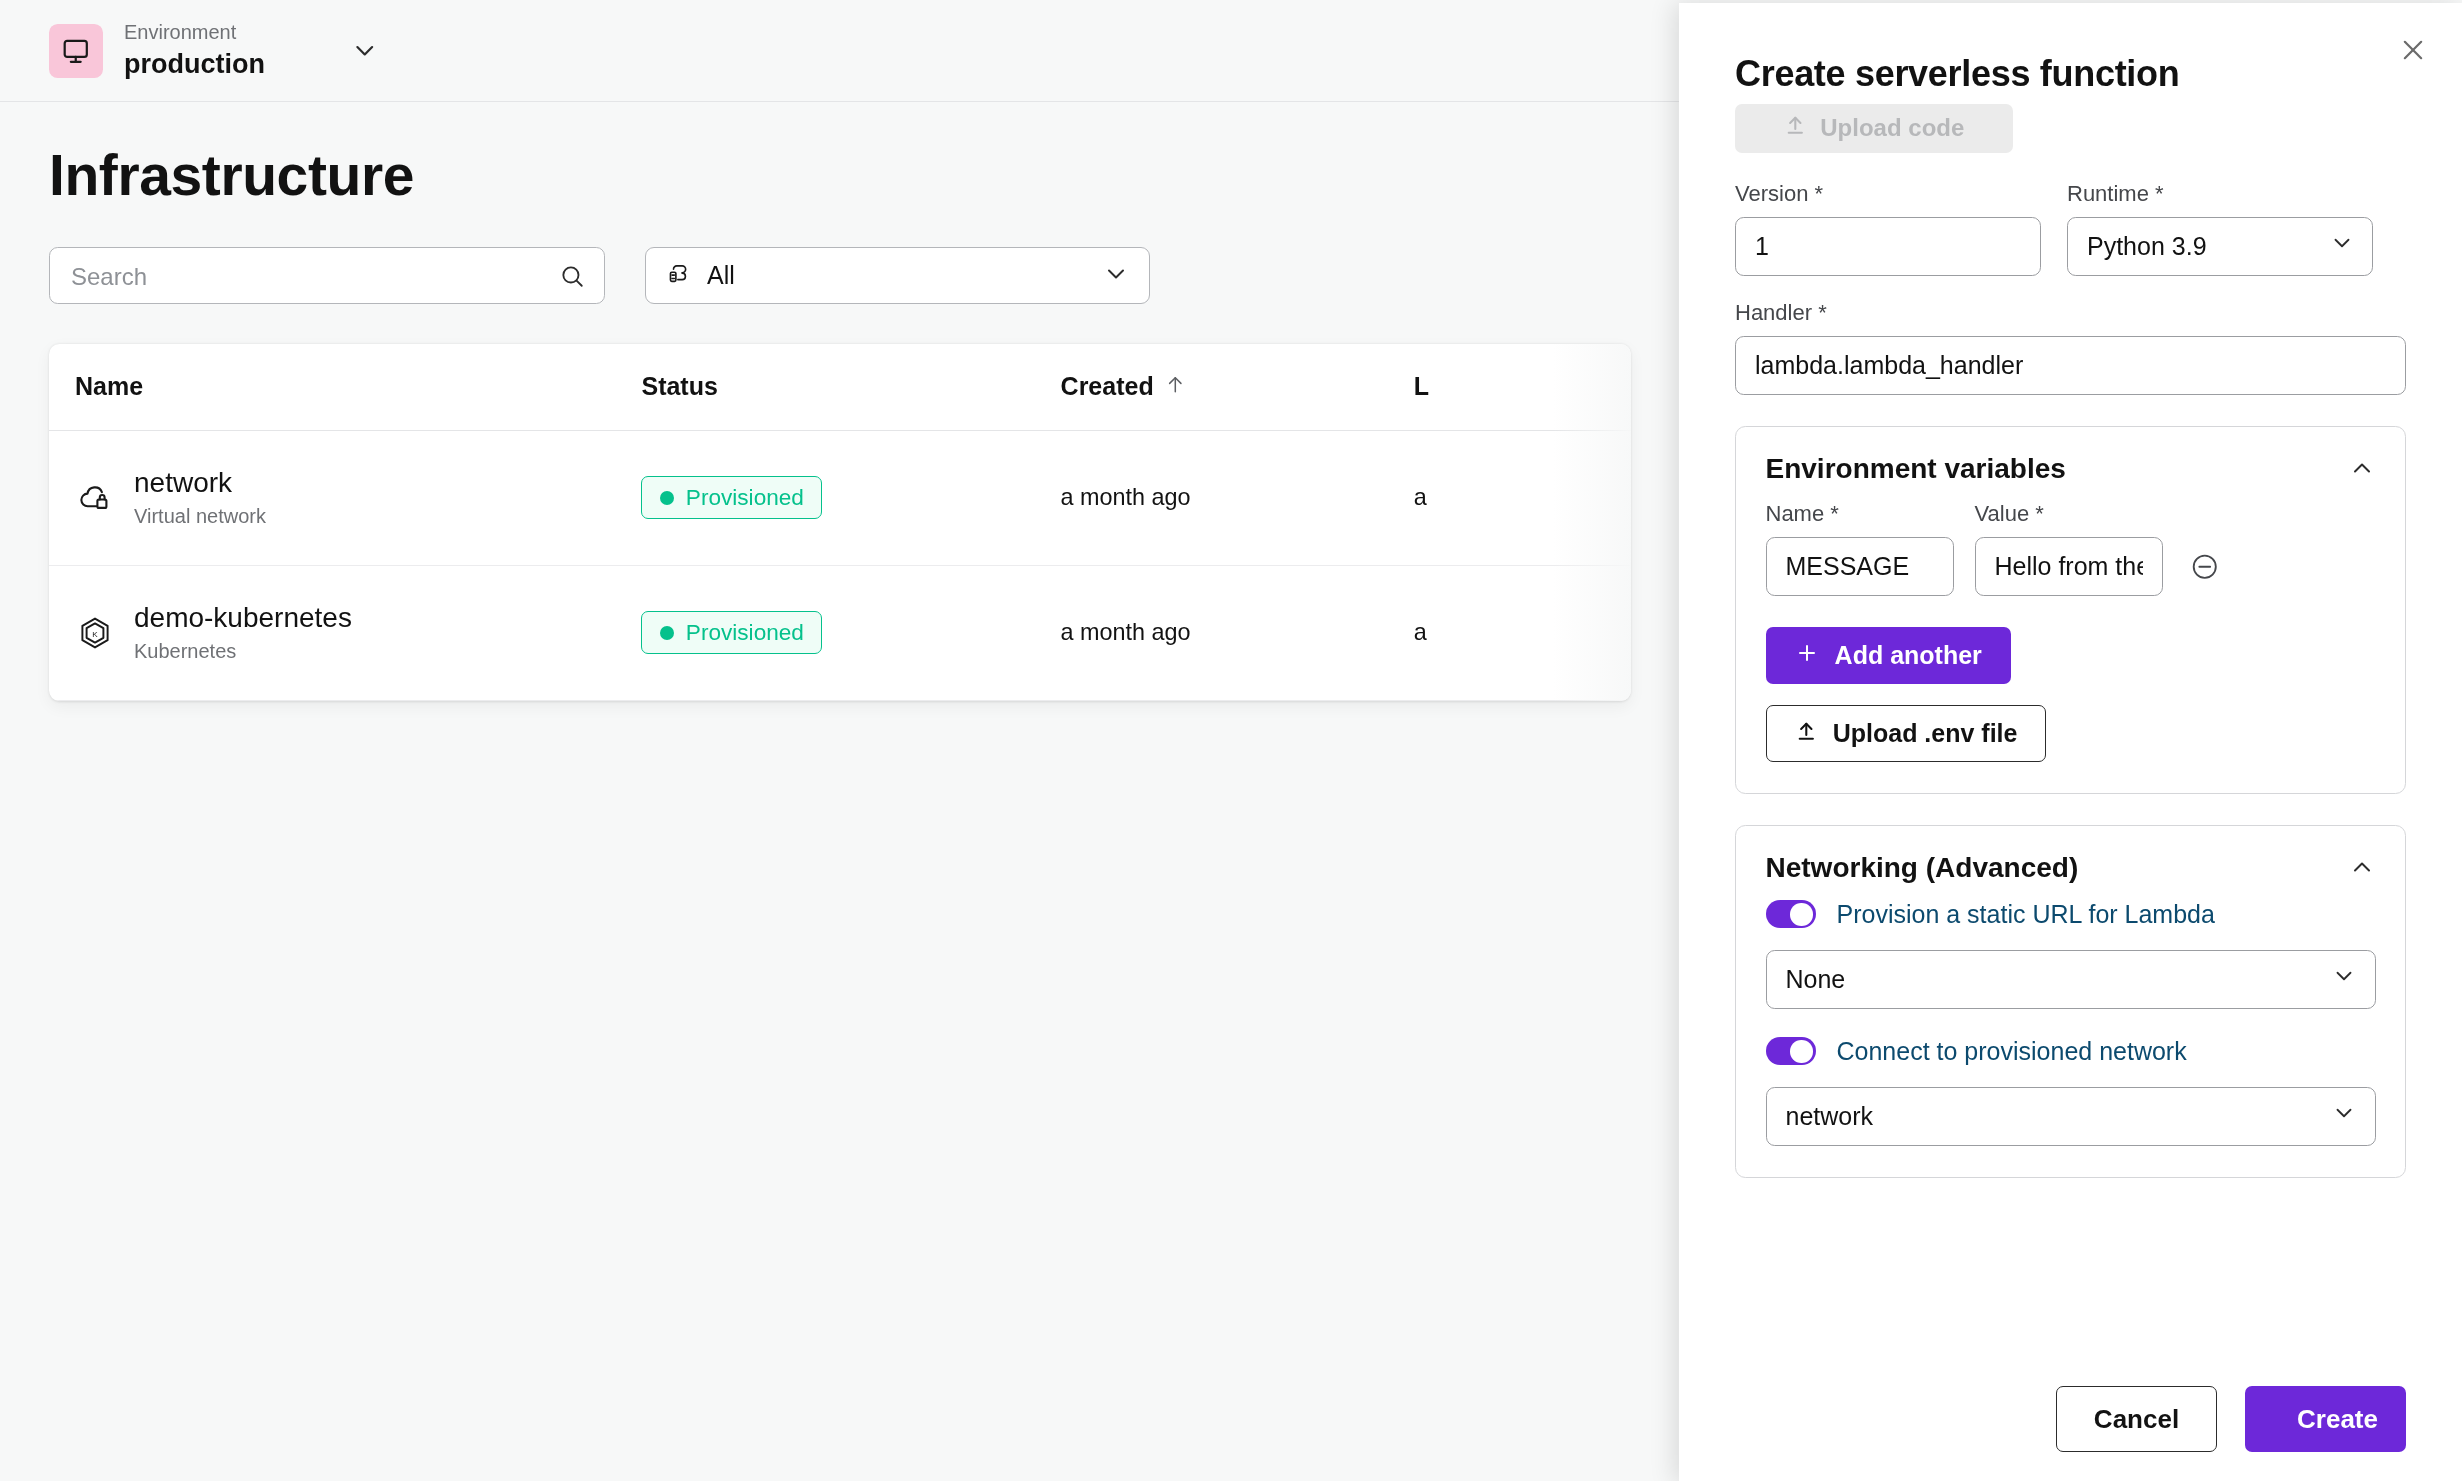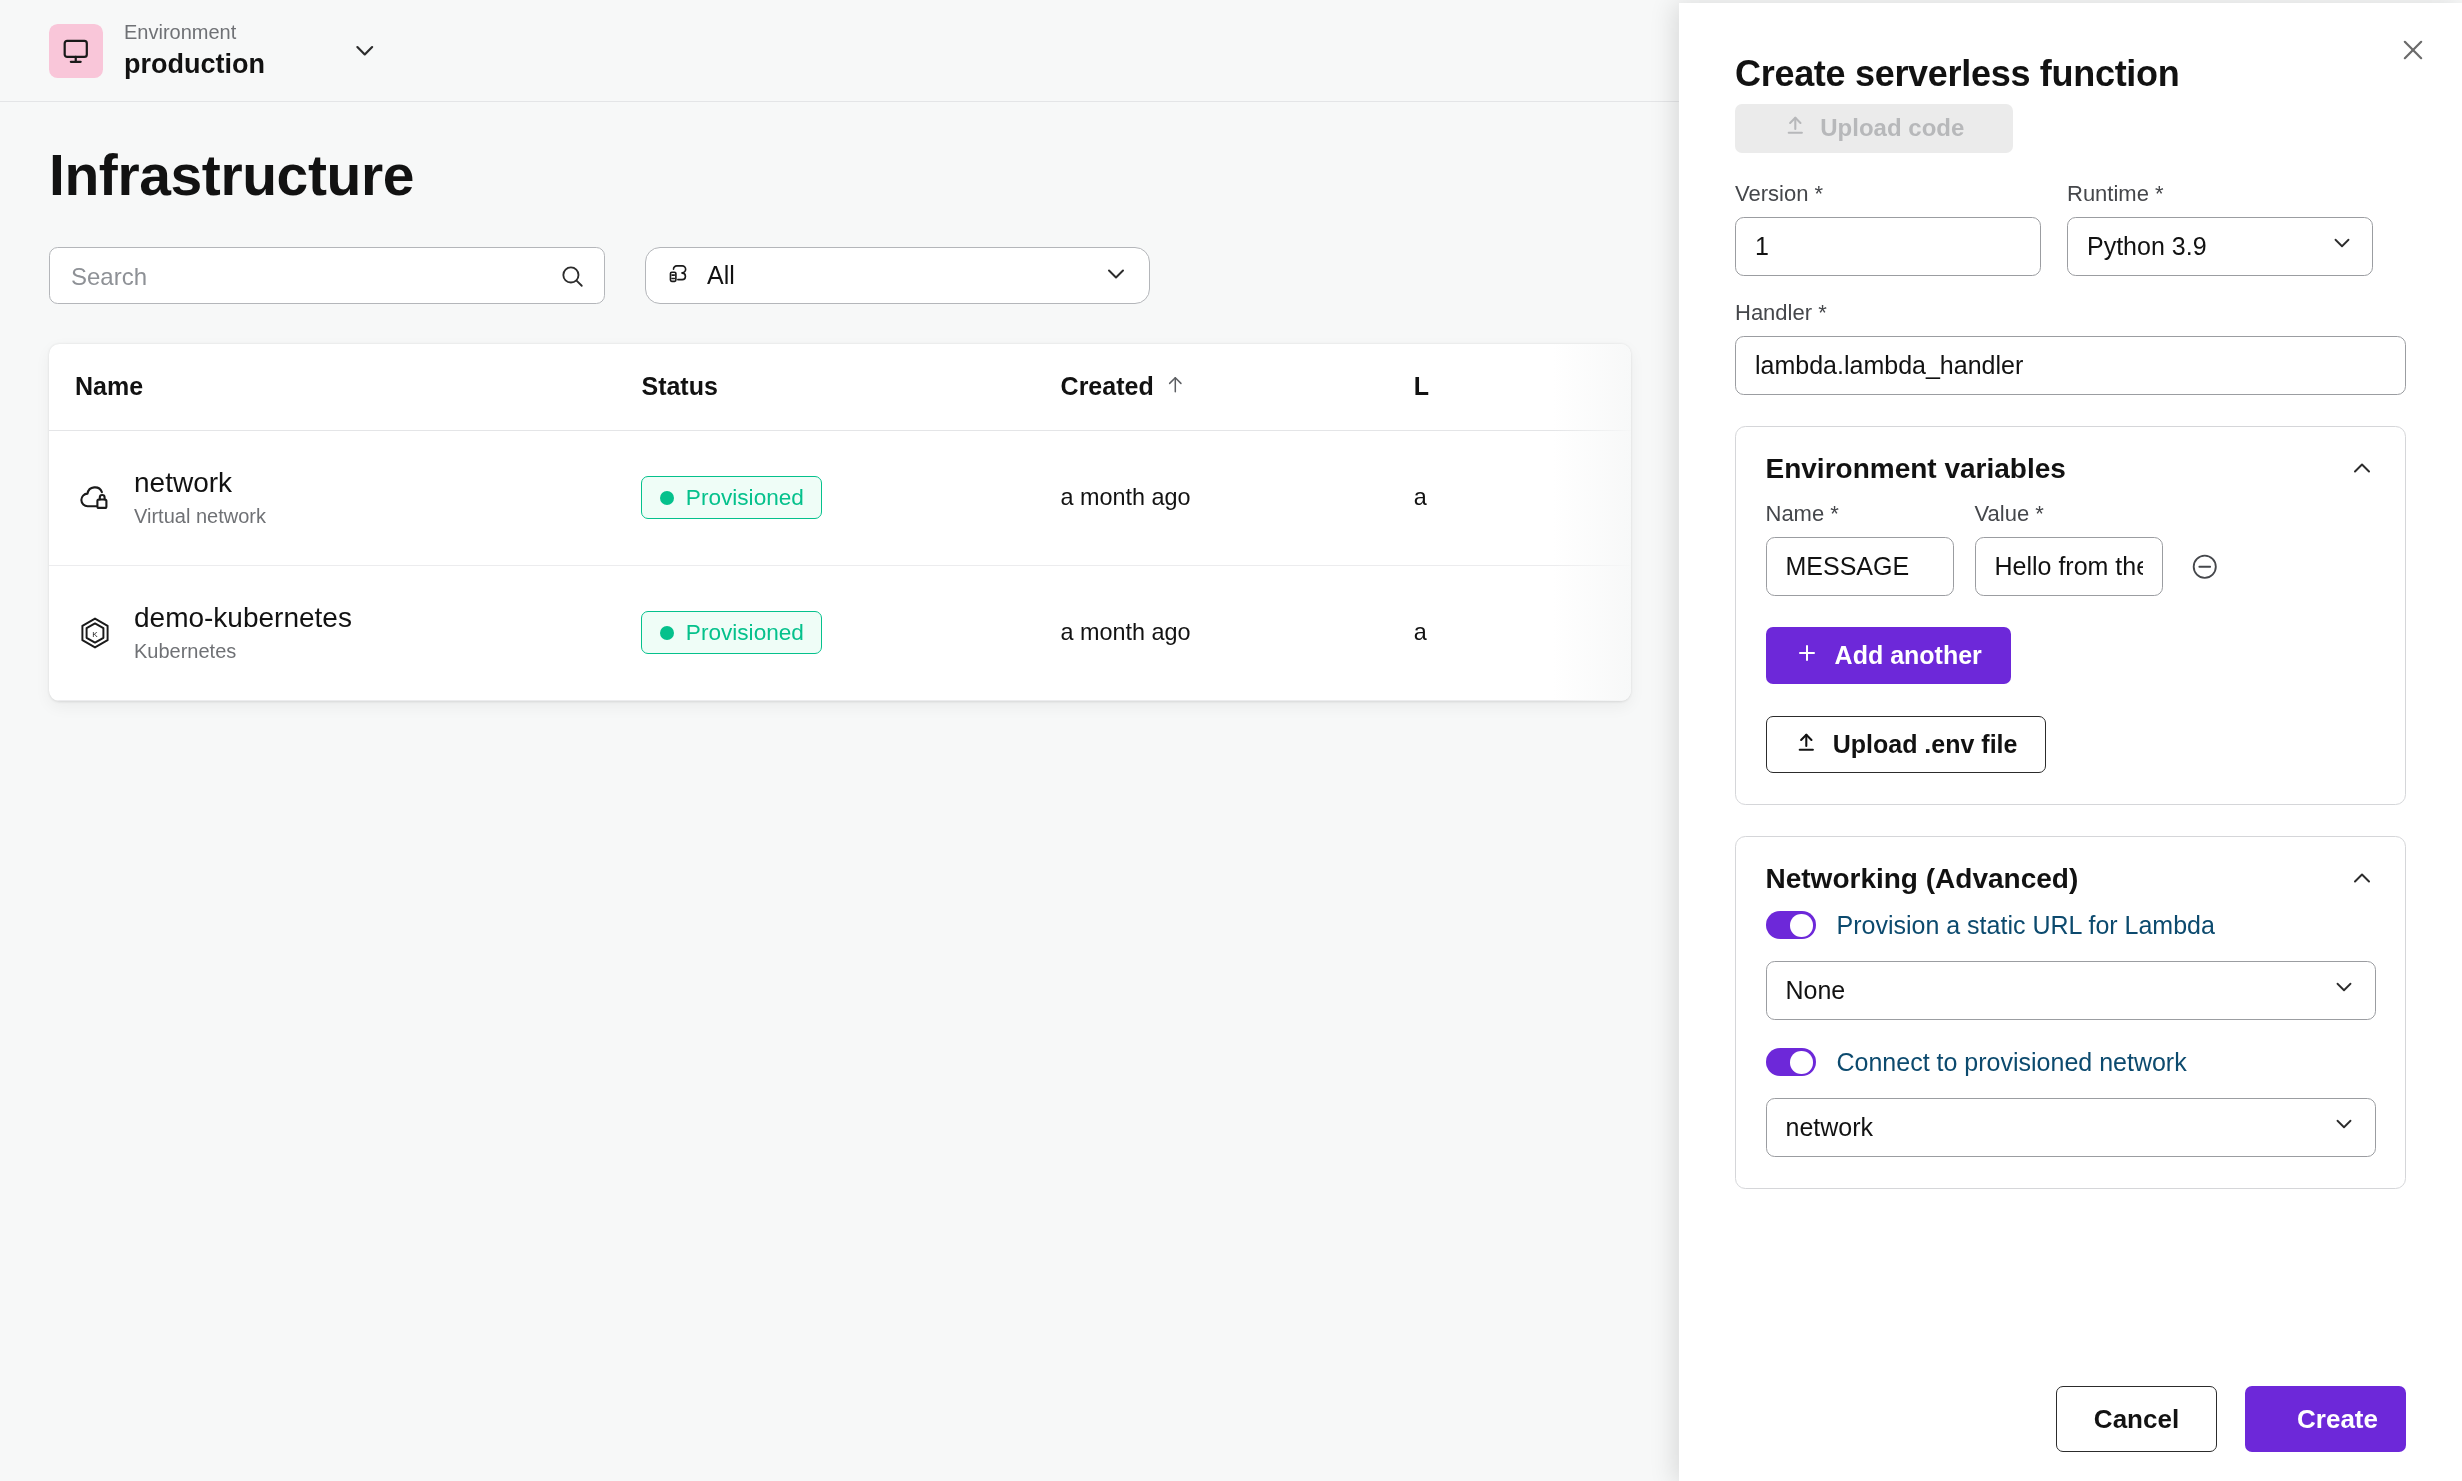--- a/index.html
+++ b/index.html
@@ -53,21 +53,21 @@
     display: flex; align-items: center;
     padding: 4px 19px 0 21px;
   }
   .search-box input {
     flex: 1; border: none; outline: none; background: transparent;
     font-family: inherit; font-size: 24px; color: #121212;
   }
   .search-box input::placeholder { color: #8e9196; }
   .filter-box {
     width: 505px; height: 57px;
-    border: 0.9px solid #b4b6ba; border-radius: 15px;
+    border: 0.9px solid #b4b6ba; border-radius: 9px;
     background: #ffffff;
     display: flex; align-items: center; gap: 14px;
     padding: 0 19px 0 21px;
   }
   .filter-label { flex: 1; font-size: 25px; color: #121212; }
 
   
   .table-card {
     margin-top: 40px;
     width: 1582px;
@@ -170,21 +170,21 @@
   .ev-remove { width: 42px; height: 59px; display: flex; align-items: center; justify-content: center; cursor: pointer; }
   .btn-primary {
     margin-top: 31px;
     height: 57px; padding: 0 29.5px;
     background: #6d28d9; border: none; border-radius: 7px;
     color: #ffffff; font-size: 25px; font-weight: 700;
     font-family: inherit;
     display: inline-flex; align-items: center; gap: 15.6px; cursor: pointer;
   }
   .btn-outline {
-    margin-top: 32px;
+    margin-top: 21px;
     height: 57px; padding: 0 28px;
     background: #ffffff; border: 1.3px solid #2c2c2c; border-radius: 7px;
     color: #121212; font-size: 25px; font-weight: 700;
     font-family: inherit;
     display: inline-flex; align-items: center; gap: 15.6px; cursor: pointer;
   }
   .toggle-row { display: flex; align-items: center; gap: 21px; margin-top: 14px; }
   .toggle {
     width: 50px; height: 28px; border-radius: 14px;
     background: #6d28d9; position: relative; flex: none; cursor: pointer;

